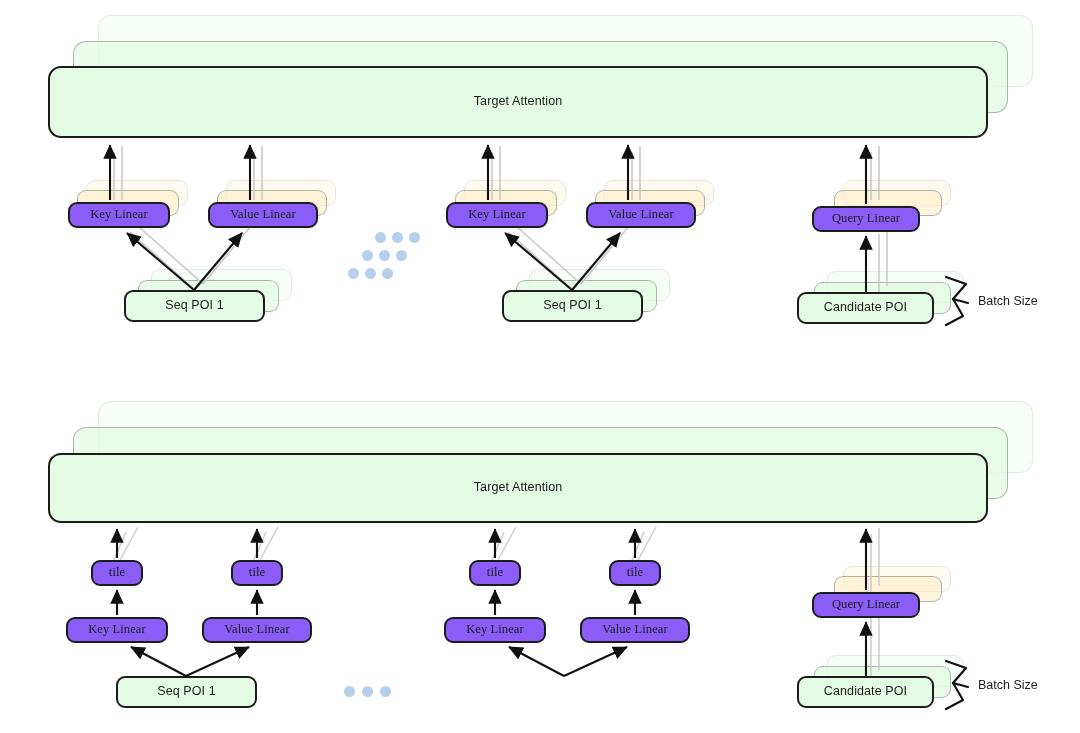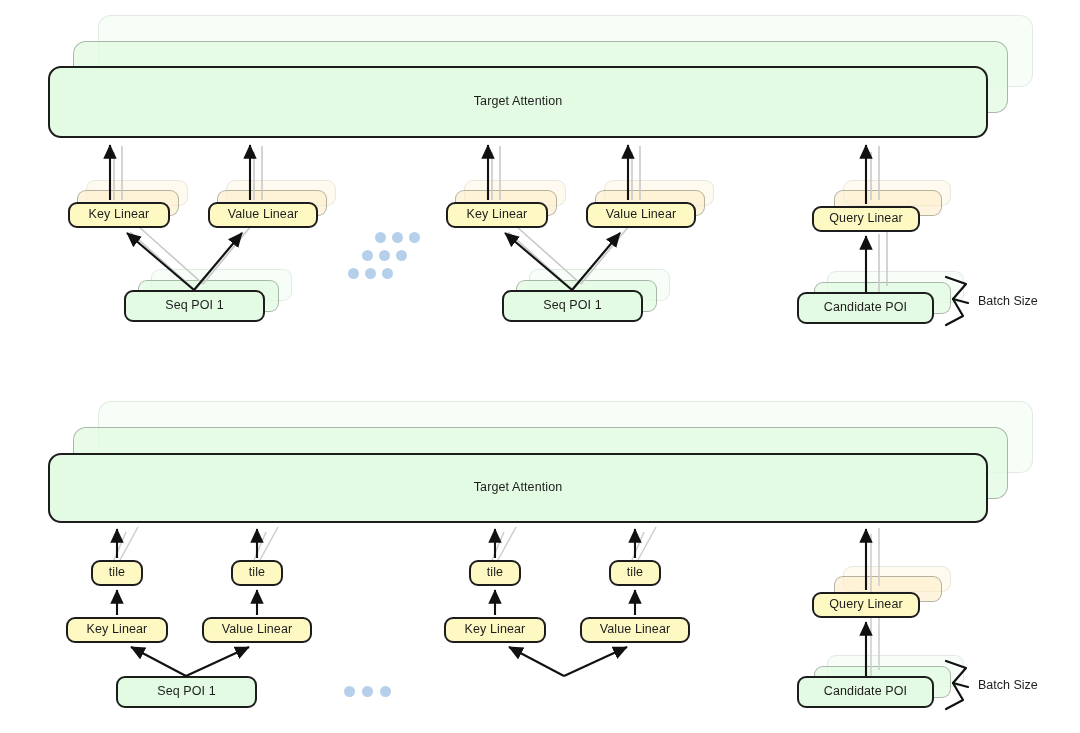--- a/index.html
+++ b/index.html
@@ -26,21 +26,21 @@
     border:2px solid #1c1c1c;
     border-radius:9px;
     color:#1d1d1d;
     font-size:12.5px;
     line-height:1.1;
     letter-spacing:.1px;
     white-space:nowrap;
     z-index:40;
   }
   .node.green{background:#e3fbe3;}
-  .node.yellow{background:#fef9c3;}
+  .node.yellow{background:#8b5cf6;font-family:Liberation Serif, serif;}
   .node.wide{border-radius:13px;}
 
   
   .ghost{
     position:absolute;
     box-sizing:border-box;
     border-radius:9px;
     z-index:10;
     pointer-events:none;
   }

